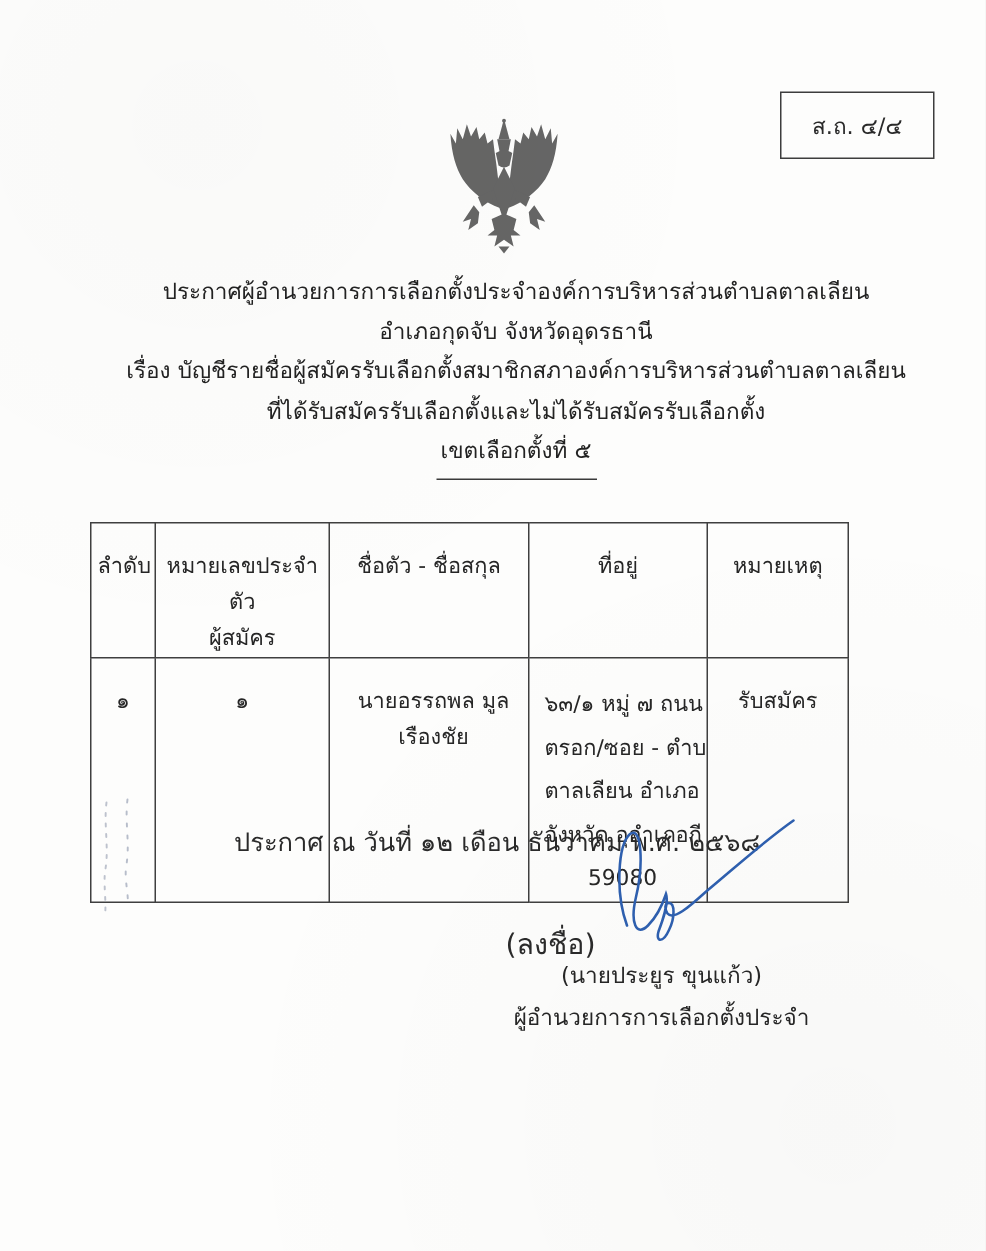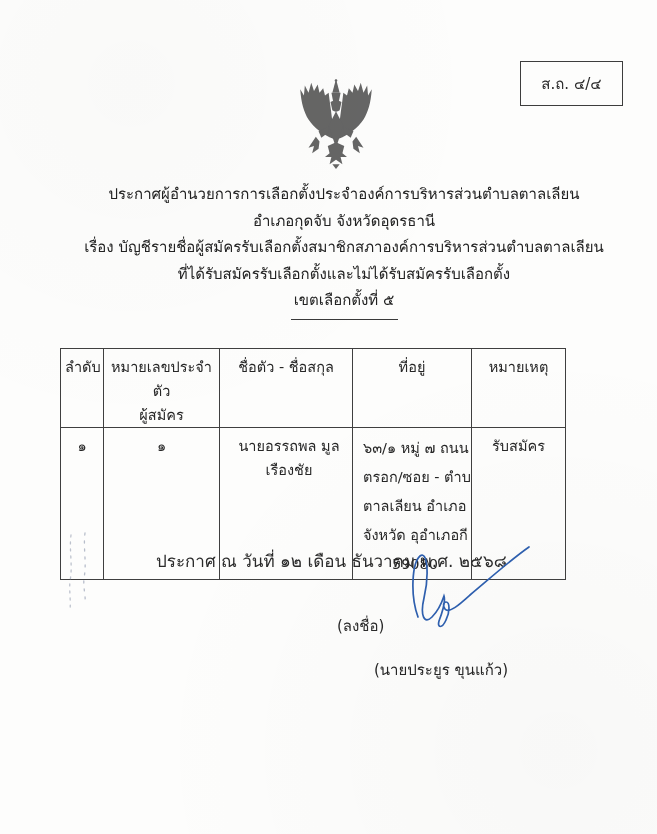--- a/index.html
+++ b/index.html
@@ -45,37 +45,37 @@
 
   
   table.candidates {
     position: absolute; left: 60px; top: 348px;
     width: 505px; border-collapse: collapse; table-layout: fixed;
     font-size: 14.5px; color: #262626;
   }
   table.candidates td, table.candidates th {
     border: 1.2px solid #3f3f3f;
     vertical-align: top;
-    padding: 6px 4px 0 4px;
+    padding: 17px 4px 0 4px;
     font-weight: 500;
     overflow: hidden;
   }
   th.hdr { text-align: center; height: 44px; line-height: 24px; }
   td.cell { height: 116px; line-height: 24px; }
   .ta-c { text-align: center; }
   .ta-l { text-align: center; padding-left: 10px !important; }
   .addr-line { line-height: 29px; white-space: nowrap; }
 
   
   .date-line { left: 156px; top: 547px; font-size: 17px; color: #2a2a2a; }
-  .sign-label { left: 337px; top: 614px; font-size: 15px; color: #2a2a2a; }
+  .sign-label { left: 337px; top: 614px; font-size: 19px; color: #2a2a2a; }
   .signature-svg { left: 405px; top: 545px; width: 128px; height: 96px; }
   .signer-block {
     left: 310px; top: 637px; width: 262px;
-    text-align: center; font-size: 15px; line-height: 27.5px; color: #262626; margin-top: 20px;
+    text-align: center; font-size: 15px; line-height: 27.5px; color: #262626;
   }
   .pen-marks { left: 62px; top: 530px; width: 32px; height: 86px; opacity: 0.55; }
 </style>
 </head>
 <body>
 
 <div class="page">
 
   <div class="abs form-code-box">
     <span>ส.ถ. ๔/๔</span>
@@ -175,15 +175,16 @@
     <svg width="128" height="96" viewBox="0 0 128 96" xmlns="http://www.w3.org/2000/svg">
       <path d="M13,72 C5,50 7,18 15,11 C23,5 24,32 19,53 C15,70 19,80 27,72
                C33,66 37,57 39,51 C41,57 37,68 34,76 C32,83 37,84 41,75
                C45,67 45,57 41,57 C38,57 38,61 40,64 C44,69 55,59 65,50
                C82,36 104,16 124,2" fill="none" stroke="#2e5fae" stroke-width="1.7" stroke-linecap="round"></path>
     </svg>
   </div>
 
   <div class="abs signer-block">
     <div>(นายประยูร  ขุนแก้ว)</div>
+    <div>ผู้อำนวยการการเลือกตั้งประจำ</div>
   </div>
 
 </div>
 
 </body></html>

